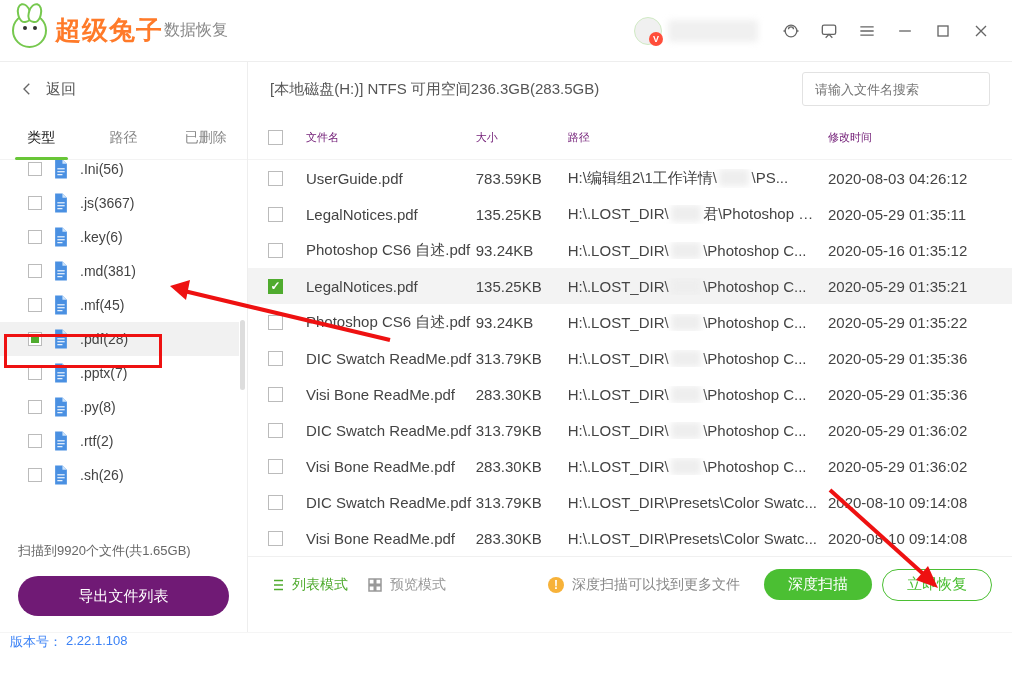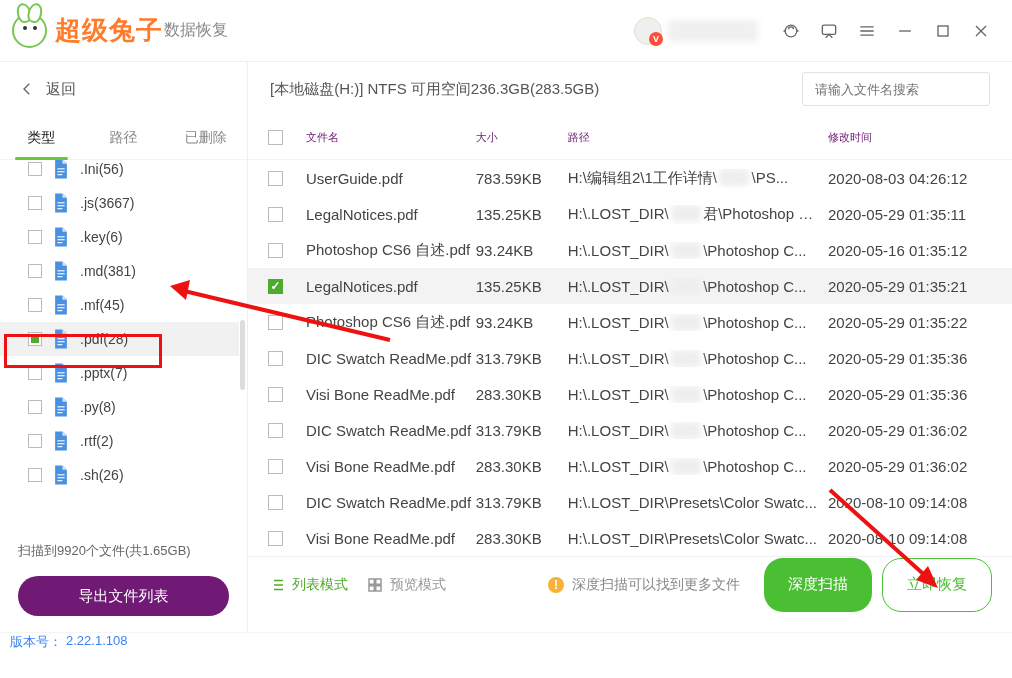--- a/index.html
+++ b/index.html
@@ -67,21 +67,21 @@
   .row.sel .cb::after{content:"✓"; color:#fff; font-size:12px; font-weight:bold;}
   .row .col-path, .row .col-name{ white-space:nowrap; overflow:hidden; text-overflow:ellipsis;}
   .blur{ filter:blur(3px); display:inline-block; background:#eee; color:#eee; border-radius:2px; margin:0 2px; padding:0 4px;}
 
   .footer{ height:56px; display:flex; align-items:center; padding:0 20px; border-top:1px solid #f0f0f0;}
   .mode{ display:flex; align-items:center; color:#4fab2e; font-size:14px; margin-right:18px;}
   .mode svg{width:18px;height:18px; margin-right:6px;}
   .mode.inactive{ color:#999;}
   .deep-tip{ display:flex; align-items:center; color:#888; font-size:14px; margin-left:auto; margin-right:14px;}
   .warn-dot{ width:16px;height:16px;border-radius:50%;background:#f7b239; color:#fff; font-size:12px; font-weight:bold; display:flex;align-items:center;justify-content:center; margin-right:8px;}
-  .btn{ height:54px; padding:15px 24px; border-radius:19px; display:flex; align-items:center; justify-content:center; font-size:15px; margin-left:10px;}
+  .btn{ height:31px; padding:15px 24px; border-radius:19px; display:flex; align-items:center; justify-content:center; font-size:15px; margin-left:10px;}
   .btn-green{ background:#4bbf33; color:#fff;}
   .btn-outline{ border:1px solid #4bbf33; color:#4bbf33; background:#fff;}
 
   .version{ height:40px; padding:0 10px; display:flex; align-items:flex-start; color:#3b82f6; font-size:13px; border-top:1px solid #f5f5f5;}
 
   
   .arrow{ position:absolute; pointer-events:none; z-index:20;}
   .arrow line{ stroke:#e11; stroke-width:4;}
   .arrow polygon{ fill:#e11;}
 </style>

